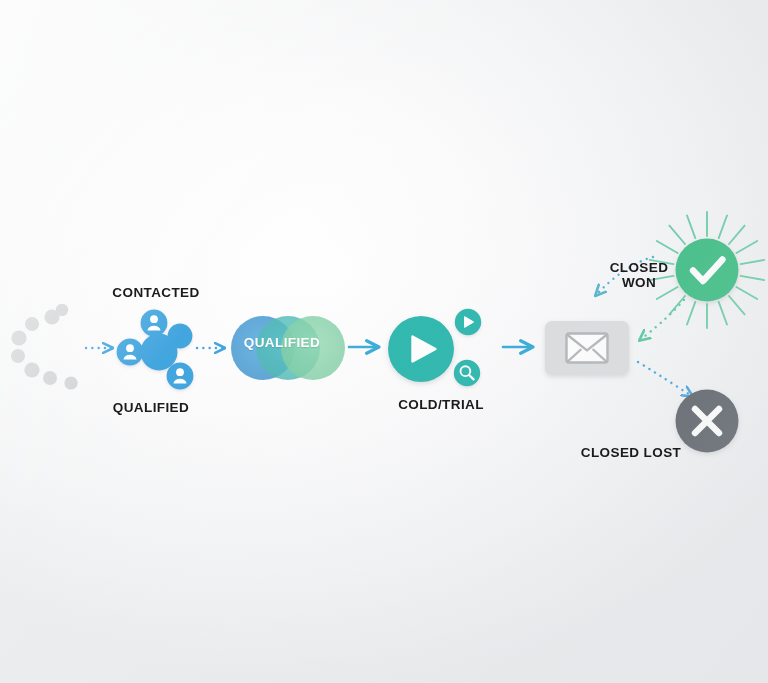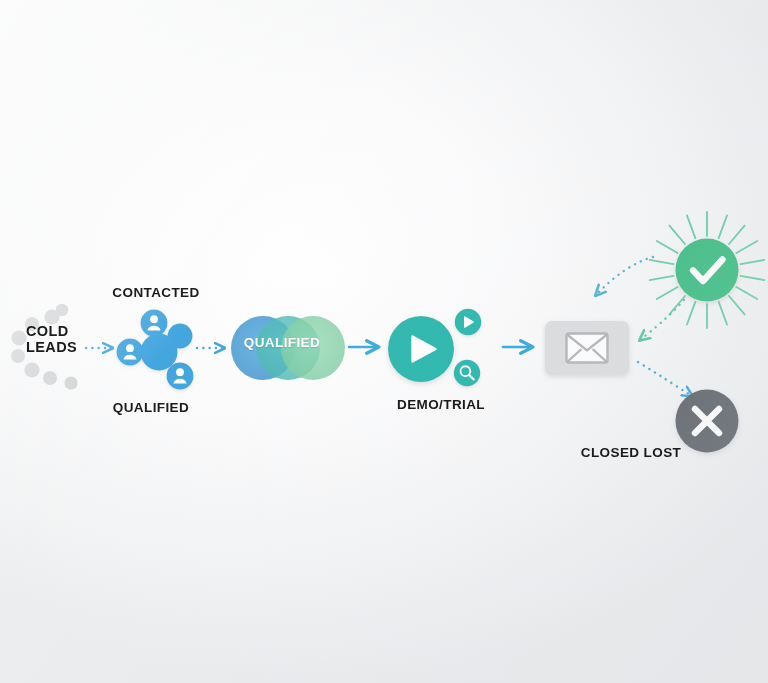--- a/index.html
+++ b/index.html
@@ -216,28 +216,28 @@
     </g>
 
     <g filter="url(#softShadow)">
       <circle cx="707" cy="421" r="31.5" fill="#434a51"></circle>
       <path d="M695,409 L719,433 M719,409 L695,433" fill="none" stroke="#ffffff" stroke-width="6.4" stroke-linecap="round"></path>
     </g>
   </svg>
 
   <div id="sheen"></div>
 
-  <div class="lbl" id="lbl-cold">COLD
-LEADS</div>
 
   <div class="lbl" id="lbl-contacted">CONTACTED</div>
 
   <div class="lbl" id="lbl-qualcluster">QUALIFIED</div>
 
   <div class="lbl" id="lbl-venn">QUALIFIED</div>
 
-  <div class="lbl" id="lbl-demo">DEMO/TRIAL</div>
-
-
+  <div class="lbl" id="lbl-demo">COLD/TRIAL</div>
+
+
+  <div class="lbl" id="lbl-won">CLOSED
+WON</div>
 
   <div class="lbl" id="lbl-lost">CLOSED LOST</div>
 
 </div>
 
 </body></html>

